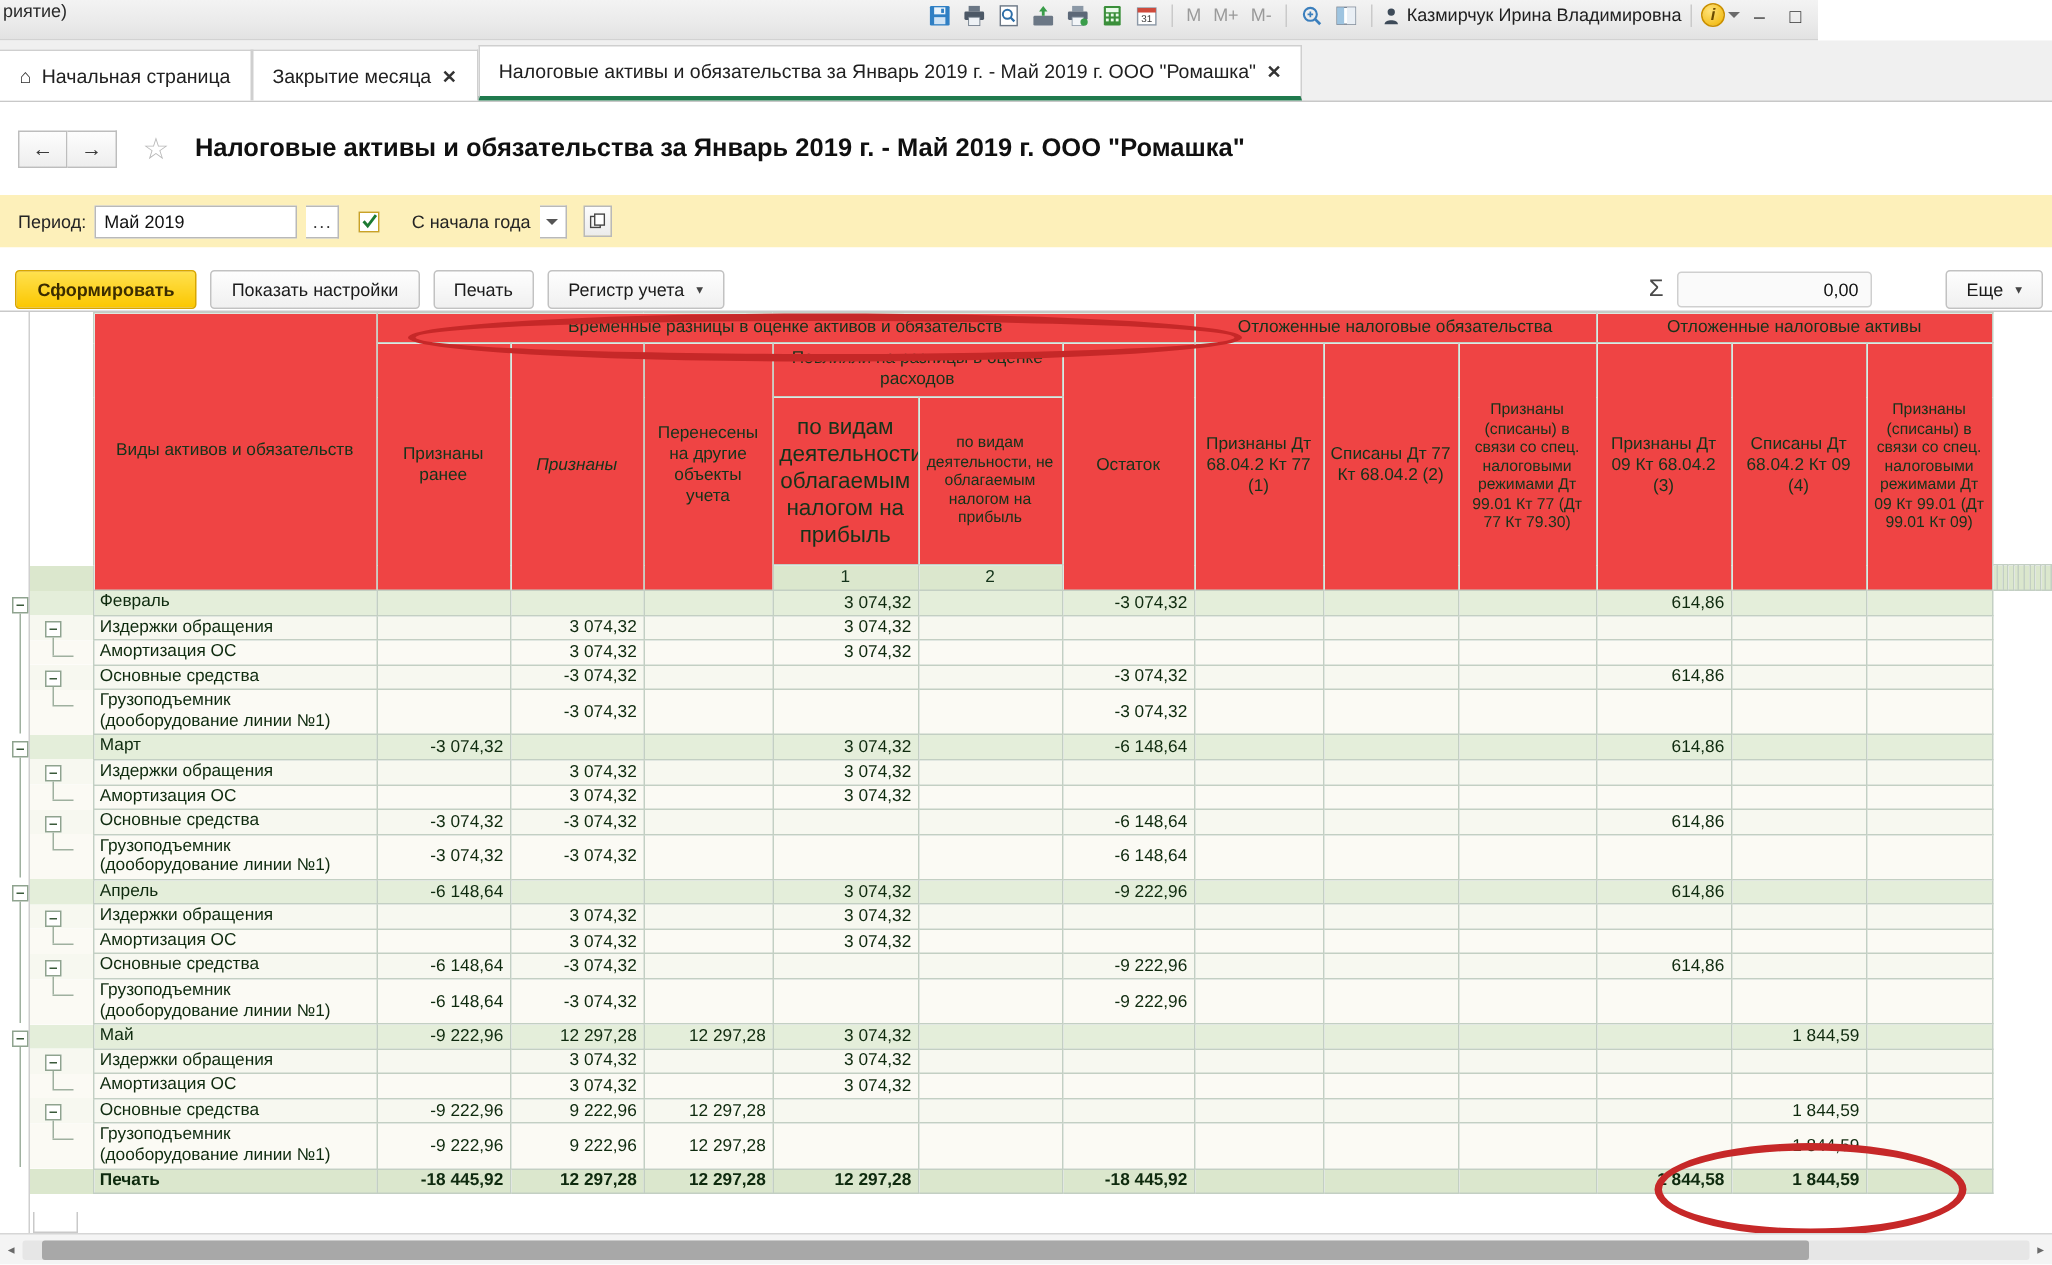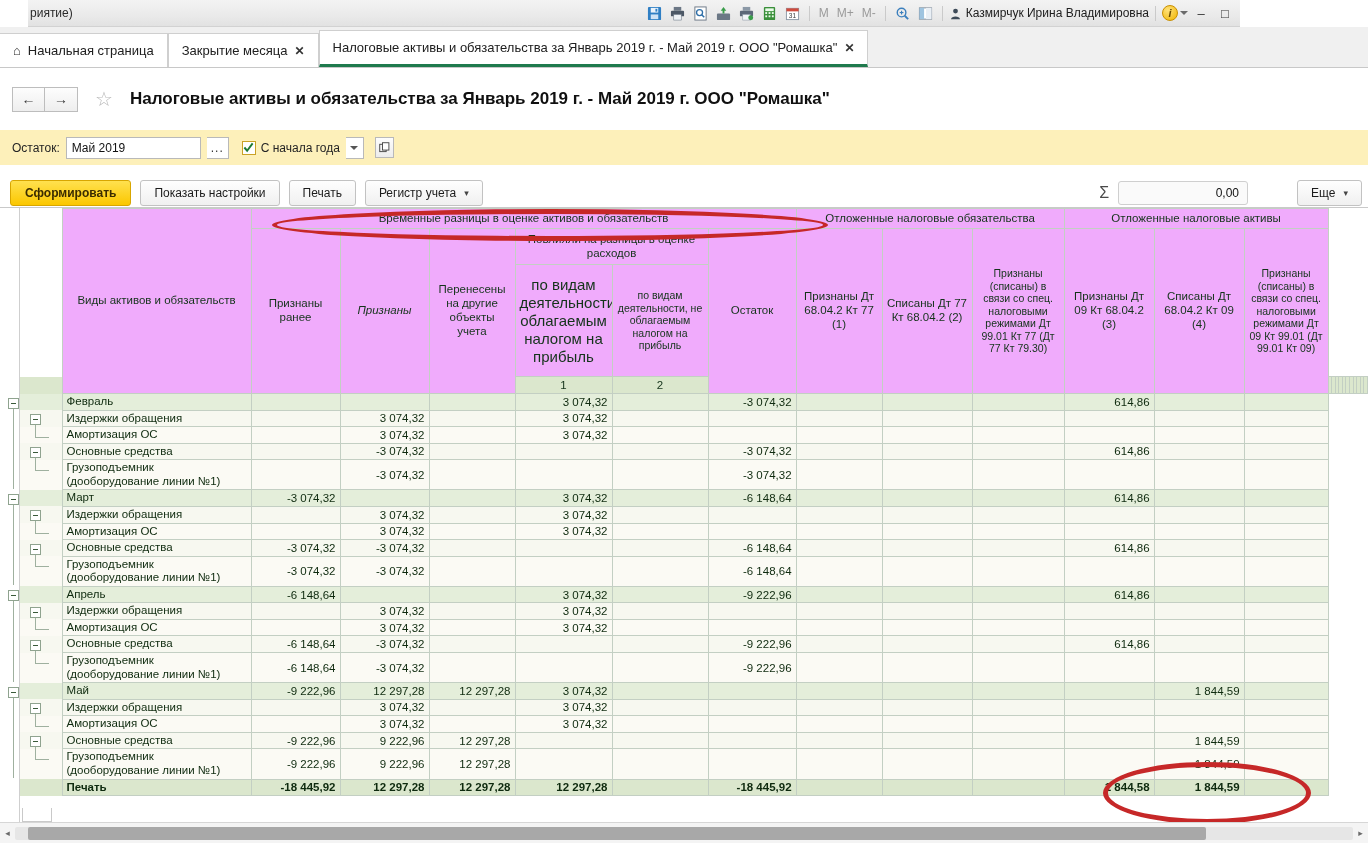--- a/index.html
+++ b/index.html
@@ -12,21 +12,21 @@
     font-size: 12px;
     color: #1a1a1a;
   }
   #app { position: relative; width: 1368px; height: 843px; overflow: hidden; }
 
   
   .winbar {
     position: absolute; left: 0; top: 0; width: 1212px; height: 27px;
     background: linear-gradient(to bottom,#f3f3f3 0%,#eaeaea 60%,#e2e2e2 100%);
     border-bottom: 1px solid #d2d2d2;
-    display: flex; align-items: center; margin-left: 28px;
+    display: flex; align-items: flex-start;
   }
   .winbar-title { font-size: 12px; color: #2a2a2a; padding-left: 2px; white-space: nowrap; }
   .winbar-right { margin-left: auto; display: flex; align-items: center; gap: 2px; padding-right: 4px; }
   .tbicon {
     width: 21px; height: 20px; display: inline-flex; align-items: center; justify-content: center;
     font-size: 13px; line-height: 1; color: #3a4a5a; border-radius: 2px; cursor: default;
   }
   .tbicon svg { display:block; }
   .tbtext { font-size: 12px; color: #9a9a9a; padding: 0 3px; }
   .sep { width: 1px; height: 15px; background: #cacaca; margin: 0 4px; }
@@ -79,21 +79,21 @@
   .pinput {
     height: 22px; background: #fff; border: 1px solid #b9b9b9; display: flex; align-items: center;
     padding: 0 5px; font-size: 12px; color: #111;
   }
   .pinput.period { width: 135px; }
   .ellipsisbtn {
     width: 22px; height: 22px; border: 1px solid #b9b9b9; background: #fff; border-left: none;
     display: flex; align-items: center; justify-content: flex-start; padding-left: 4px;
     font-size: 12px; color: #333; letter-spacing: 1px;
   }
-  .chkwrap { display: flex; align-items: center; gap: 5px; margin-left: 7px; }
+  .chkwrap { display: flex; align-items: center; gap: 21px; margin-left: 7px; }
   .chkbox {
     width: 14px; height: 14px; border: 1px solid #c9a227; background: #fff;
     display: inline-flex; align-items: center; justify-content: center;
   }
   .chkbox svg { display:block; }
   .orgbox {
     width: 345px; height: 22px; background: #fff; border: 1px solid #b9b9b9;
     display: flex; align-items: center; padding: 0 5px; font-size: 12px; margin-left: 7px;
   }
   .orgcaret {
@@ -137,21 +137,21 @@
     background: #ffffff; border-right: 1px solid #cfcfcf;
   }
   table.rep {
     position: absolute; left: 20px; top: 0; border-collapse: collapse;
     table-layout: fixed; width: 1348px; font-size: 11.5px; color: #0e2a0e;
   }
   table.rep td, table.rep th {
     border: 1px solid #c3cfc3; padding: 1px 4px; vertical-align: middle;
     overflow: hidden; white-space: nowrap;
   }
-  .hdr { background: #f0abfc; text-align: center; font-weight: normal; color: #14331a; line-height: 1.2; }
+  .hdr { background: #ef4444; text-align: center; font-weight: normal; color: #14331a; line-height: 1.2; }
   .hdr.wrap { white-space: normal; }
   .numrow td { background: #dbe7cd; text-align: center; height: 17px; color: #14331a; }
   .treecol { width: 20px; border: none !important; background: #fff; }
 
   td.name { text-align: left; white-space: normal; line-height: 1.18; }
   td.num  { text-align: right; }
   tr.lvl0 td { background: #e4eeda; font-weight: normal; }
   tr.lvl1 td { background: #f7f8f0; }
   tr.lvl2 td { background: #fbfaf4; }
   tr.total td { background: #dbe7cd; font-weight: bold; }
@@ -307,21 +307,21 @@
   <div class="titlerow">
     <div class="navbtns">
       <div class="navbtn">←</div>
       <div class="navbtn">→</div>
     </div>
     <span class="starico">☆</span>
     <span class="pagetitle">Налоговые активы и обязательства за Январь 2019 г. - Май 2019 г. ООО "Ромашка"</span>
   </div>
 
   <div class="parambar">
-    <span class="plabel">Остаток:</span>
+    <span class="plabel">Период:</span>
     <div class="pinput period">Май 2019</div>
     <div class="ellipsisbtn">...</div>
     <div class="chkwrap">
       <span class="chkbox">
         <svg width="11" height="11" viewBox="0 0 12 12">
             <path d="M1.5 6 L4.5 9.5 L10.5 1.5" stroke="#1d7a33" stroke-width="2.1" fill="none"></path>
           </svg>
       </span>
       <span class="plabel">С начала года</span>
     </div>

